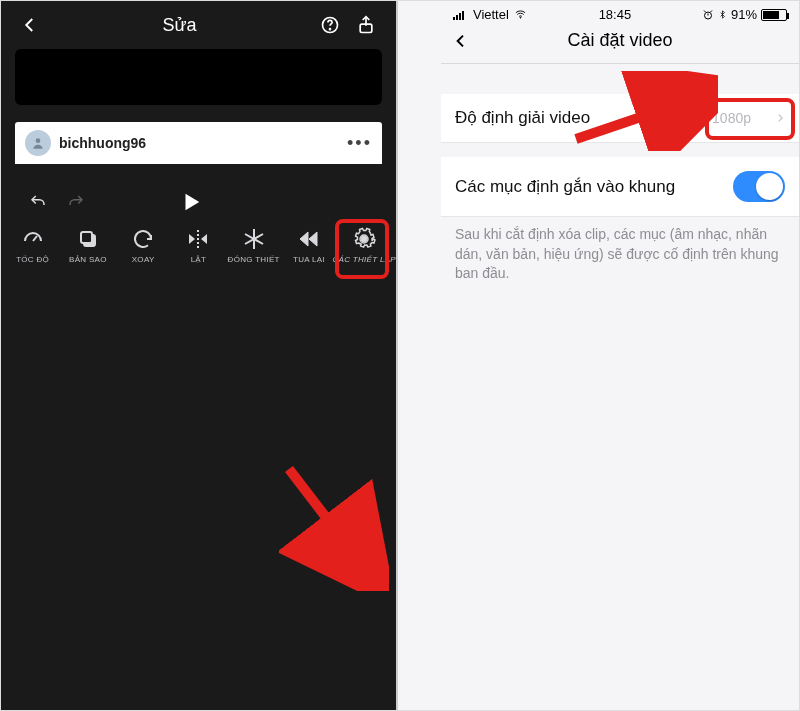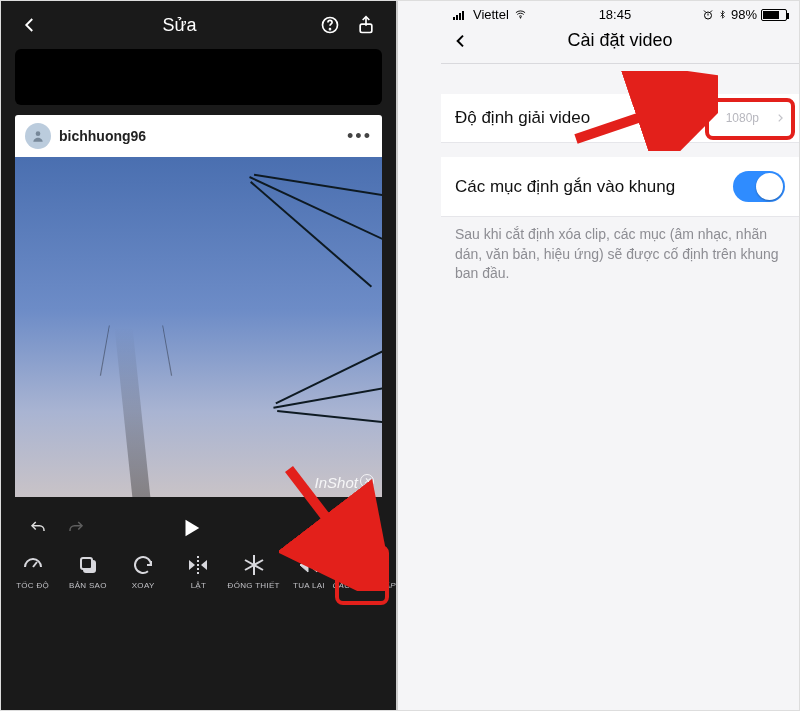--- a/index.html
+++ b/index.html
@@ -6,21 +6,21 @@
   body { font-family: -apple-system, "Helvetica Neue", Arial, sans-serif; background:#fff; width:800px; height:711px; overflow:hidden; display:flex; border:1px solid #ddd; }
   .pane { height:100%; position:relative; }
   .left { width:398px; background:#1a1a1a; color:#fff; border-right:2px solid #ccc; }
   .right { width:402px; background:#f5f5f7; color:#000;padding-left:43px; }
 
   
   .l-header { display:flex; align-items:center; justify-content:space-between; padding:10px 20px; height:48px; }
   .l-header .title { font-size:18px; font-weight:500; }
   .l-header .icon { color:#fff; }
   .ad-banner { margin:0 14px 6px; height:56px; background:#000; border-radius:6px; }
-  .post-card { margin:10px 14px; background:#fff; color:#222; border-radius:3px 3px 0 0; }
+  .post-card { margin:17px 14px; background:#fff; color:#222; border-radius:3px 3px 0 0; }
   .post-head { display:flex; align-items:center; padding:8px 10px; }
   .avatar { width:26px; height:26px; border-radius:50%; background:#bcd; display:flex; align-items:center; justify-content:center; margin-right:8px; font-size:12px; }
   .post-head .uname { font-size:14px; font-weight:600; flex:1; }
   .more { font-size:18px; letter-spacing:2px; color:#444; }
   .photo { position:relative; width:100%; height:340px; overflow:hidden; }
   .sky { position:absolute; inset:0; background:linear-gradient(180deg,#4a6fb0 0%,#6d8cc7 45%,#a9b4d2 75%,#c9c3c7 100%); }
   .sky::before { content:""; position:absolute; left:110px; top:170px; width:18px; height:200px; background:linear-gradient(180deg,rgba(0,0,0,0.0),rgba(0,0,0,0.4)); transform:skewX(6deg); }
   .sky::after { content:""; position:absolute; left:90px; top:160px; width:60px; height:60px; border-left:1px solid rgba(0,0,0,.35); border-right:1px solid rgba(0,0,0,.35); transform:perspective(120px) rotateX(35deg); }
   .leaf1, .leaf2 { position:absolute; width:170px; height:130px; pointer-events:none; }
   .leaf1 { right:-30px; top:-10px; transform:rotate(25deg); }
@@ -63,21 +63,21 @@
   .batt .fill{ position:absolute; left:1px; top:1px; bottom:1px; width:68%; background:#000;}
   .r-header { display:flex; align-items:center; padding:6px 12px 12px; border-bottom:1px solid #d9d9dd; }
   .r-header .back { width:24px; }
   .r-header .title { flex:1; text-align:center; font-size:18px; font-weight:500; }
   .r-header .spacer { width:24px; }
 
   .row { background:#fff; border-bottom:1px solid #e6e6ea; }
   .row-gap { height:30px; }
   .row-inner { display:flex; align-items:center; padding:14px 14px; }
   .row-label { flex:1; font-size:17px; color:#111; }
-  .row-value { font-size:12px; color:#b7b7be; margin-right:16px; }
+  .row-value { font-size:14px; color:#b7b7be; margin-right:24px; }
   .chev { color:#c3c3c9; }
   .desc { padding:8px 14px 0; font-size:14px; color:#8d8d93; line-height:1.4; }
 
   .toggle { width:52px; height:31px; border-radius:16px; background:#2f8cff; position:relative; }
   .toggle .knob{ position:absolute; right:2px; top:2px; width:27px; height:27px; border-radius:50%; background:#fff; box-shadow:0 1px 2px rgba(0,0,0,.3);}  
 
   .hl-res { width:90px; height:42px; }
   .arrow2 { position:absolute; left:170px; top:70px; width:150px; height:80px; pointer-events:none; }
 
   svg { display:block; }
@@ -116,30 +116,20 @@
   <div class="post-card">
     <div class="post-head">
       <span class="avatar">
         <svg width="14" height="14" viewBox="0 0 24 24" fill="#789">
             <circle cx="12" cy="8" r="4"></circle>
             <path d="M4 22c0-4 4-7 8-7s8 3 8 7z"></path>
           </svg>
       </span>
       <span class="uname">bichhuong96</span>
       <span class="more">•••</span>
-    </div>
-    <div class="photo">
-      <div class="sky"></div>
-      <div class="leaf1">
-          <div class="frond"></div>
-        </div>
-      <div class="leaf2">
-          <div class="frond"></div>
-        </div>
-      <span class="wmark"><span>InShot</span><span class="wmark-x">✕</span></span>
     </div>
   </div>
 
   <div class="playbar">
     <span class="undo-redo">
       <span>
           <svg width="22" height="18" viewBox="0 0 24 24" fill="none" stroke="#ddd" stroke-width="2">
             <path d="M9 14l-5-5 5-5"></path>
             <path d="M4 9h10a6 6 0 016 6v1"></path>
           </svg>
@@ -255,21 +245,21 @@
             <line x1="12" y1="13" x2="12" y2="9"></line>
             <line x1="4" y1="3" x2="7" y2="6"></line>
             <line x1="20" y1="3" x2="17" y2="6"></line>
           </svg>
         </span>
       <span>
           <svg width="9" height="13" viewBox="0 0 24 24" fill="none" stroke="#000" stroke-width="2">
             <path d="M7 7l10 10-5 5V2l5 5L7 17"></path>
           </svg>
         </span>
-      <span>98%</span>
+      <span>91%</span>
       <span class="batt">
           <span class="fill"></span>
         </span>
     </span>
   </div>
 
   <div class="r-header">
     <span class="back">
       <svg width="16" height="20" viewBox="0 0 24 24" fill="none" stroke="#000" stroke-width="3">
           <polyline points="15 4 7 12 15 20"></polyline>

